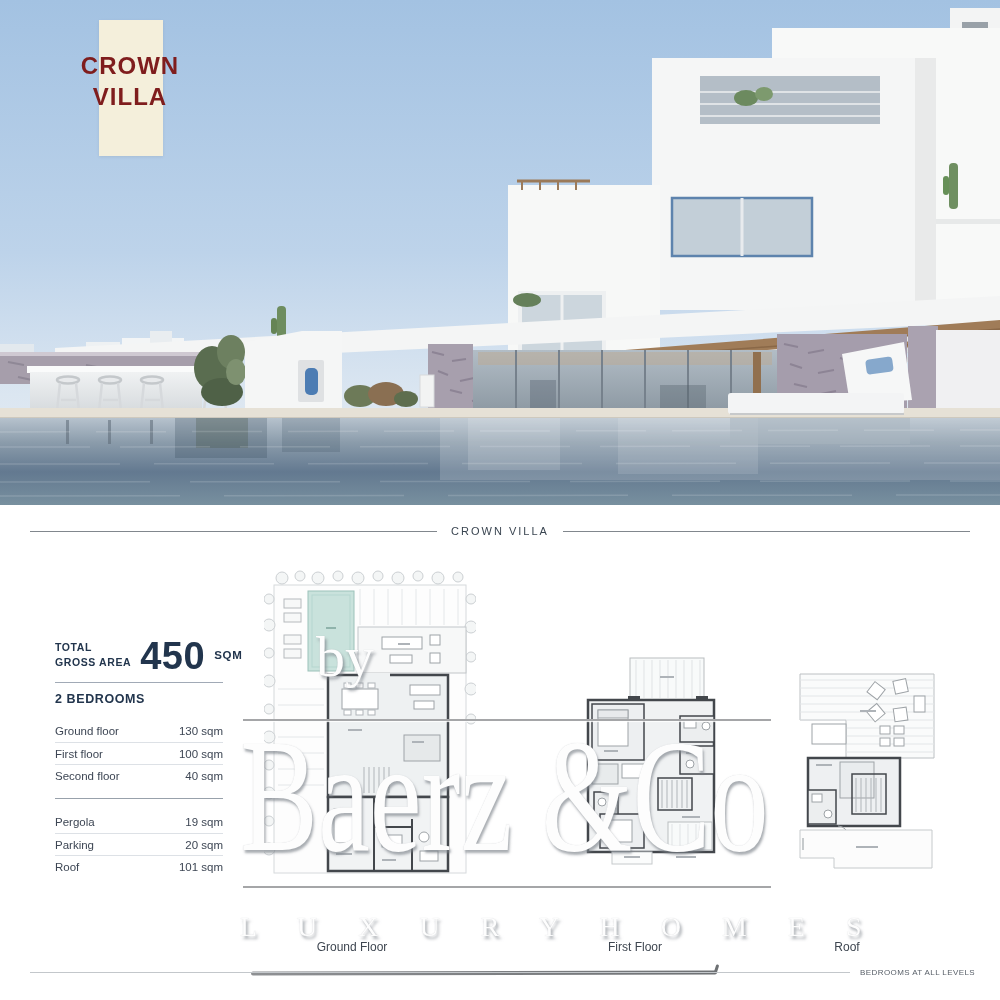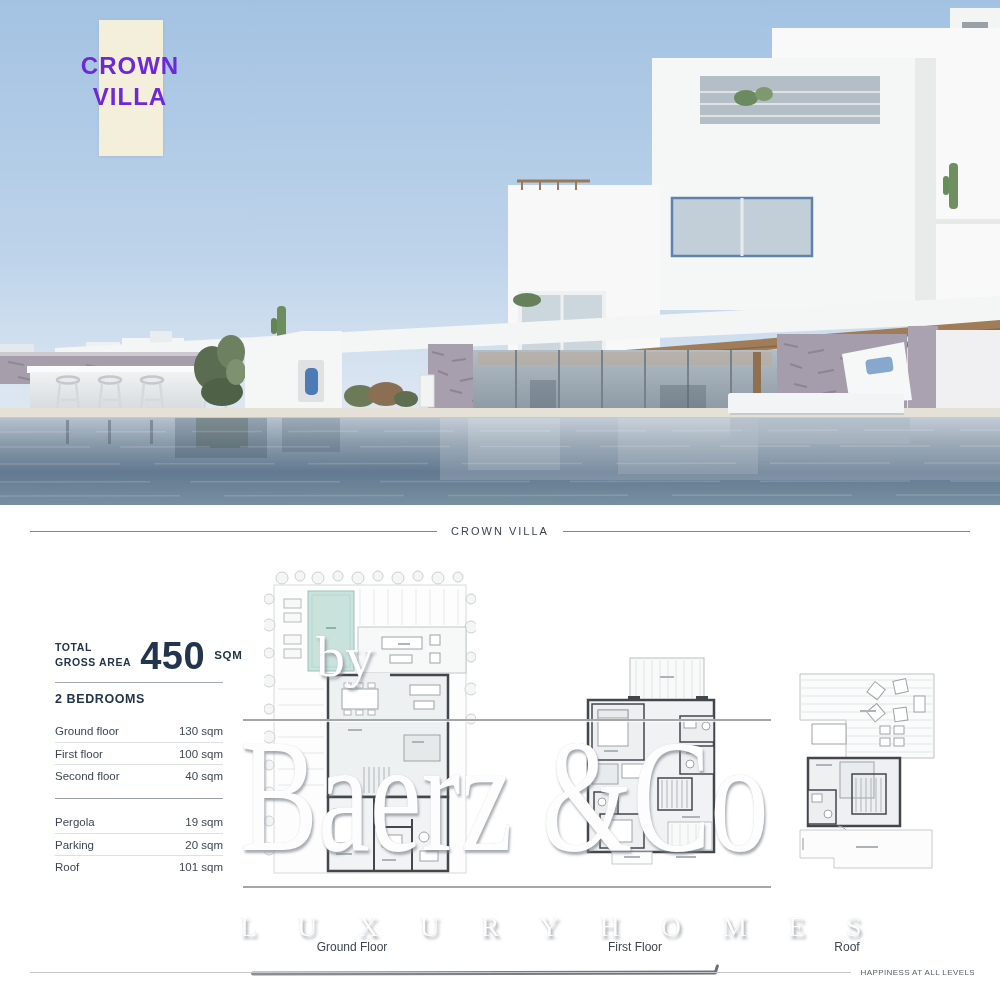--- a/index.html
+++ b/index.html
@@ -6,21 +6,21 @@
   html,body { background:#ffffff; }
   body { font-family:"Liberation Sans", sans-serif; }
   .page { position:relative; width:1000px; height:1000px; background:#fff; overflow:hidden; }
 
   
   .hero { position:absolute; left:0; top:0; width:1000px; height:505px; }
   .hero svg { display:block; }
   .brand-card { position:absolute; left:99px; top:20px; width:64px; height:136px;
     background:#f4efdb; box-shadow:0 1px 3px rgba(0,0,0,.08); }
   .brand-title { position:absolute; left:70px; top:50px; width:120px; text-align:center;
-    color:#6d28d9; font-size:24px; font-weight:600; letter-spacing:1px; line-height:31px; }
+    color:#7f1d1d; font-size:24px; font-weight:600; letter-spacing:1px; line-height:31px; }
 
   
   .section-divider { position:absolute; left:30px; top:523px; width:940px; height:16px;
     display:flex; align-items:center; }
   .section-divider .line { flex:1; height:1px; background:#81878d; }
   .section-divider .dv-text { padding:0 14px; font-size:11px; letter-spacing:2px;
     color:#3a4551; font-weight:500; white-space:nowrap; }
 
   
   .stats { position:absolute; left:55px; top:640px; width:168px; color:#22354d; }
@@ -534,16 +534,16 @@
     <div class="wm-text wm-tagline">L U X U R Y   H O M E S</div>
     <div class="wm-swoosh"></div>
   </div>
 
   <div class="plan-label lbl-ground">Ground Floor</div>
   <div class="plan-label lbl-first">First Floor</div>
   <div class="plan-label lbl-roof">Roof</div>
 
   <div class="footer">
     <span class="line"></span>
-    <span class="f-text">HAPPINESS AT ALL LEVELS</span>
+    <span class="f-text">BEDROOMS AT ALL LEVELS</span>
   </div>
 
 </div>
 
 </body></html>

